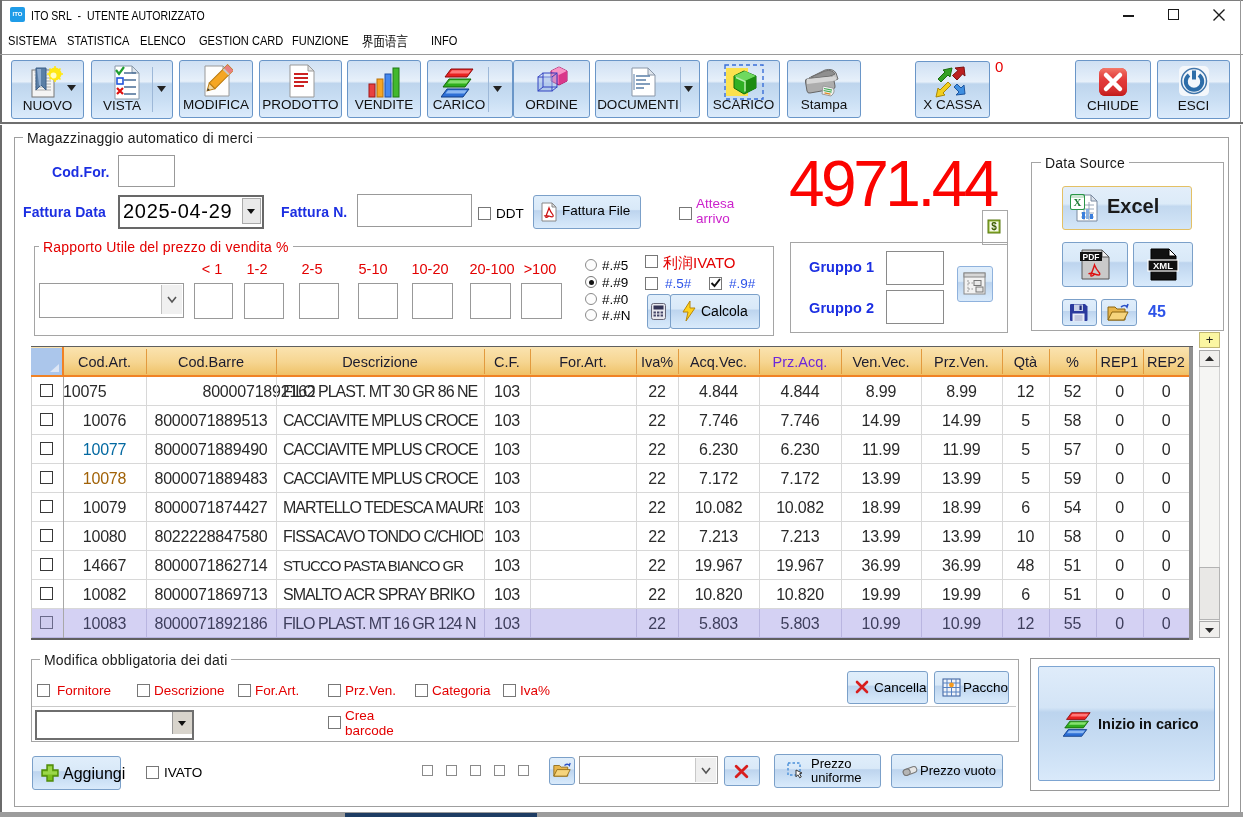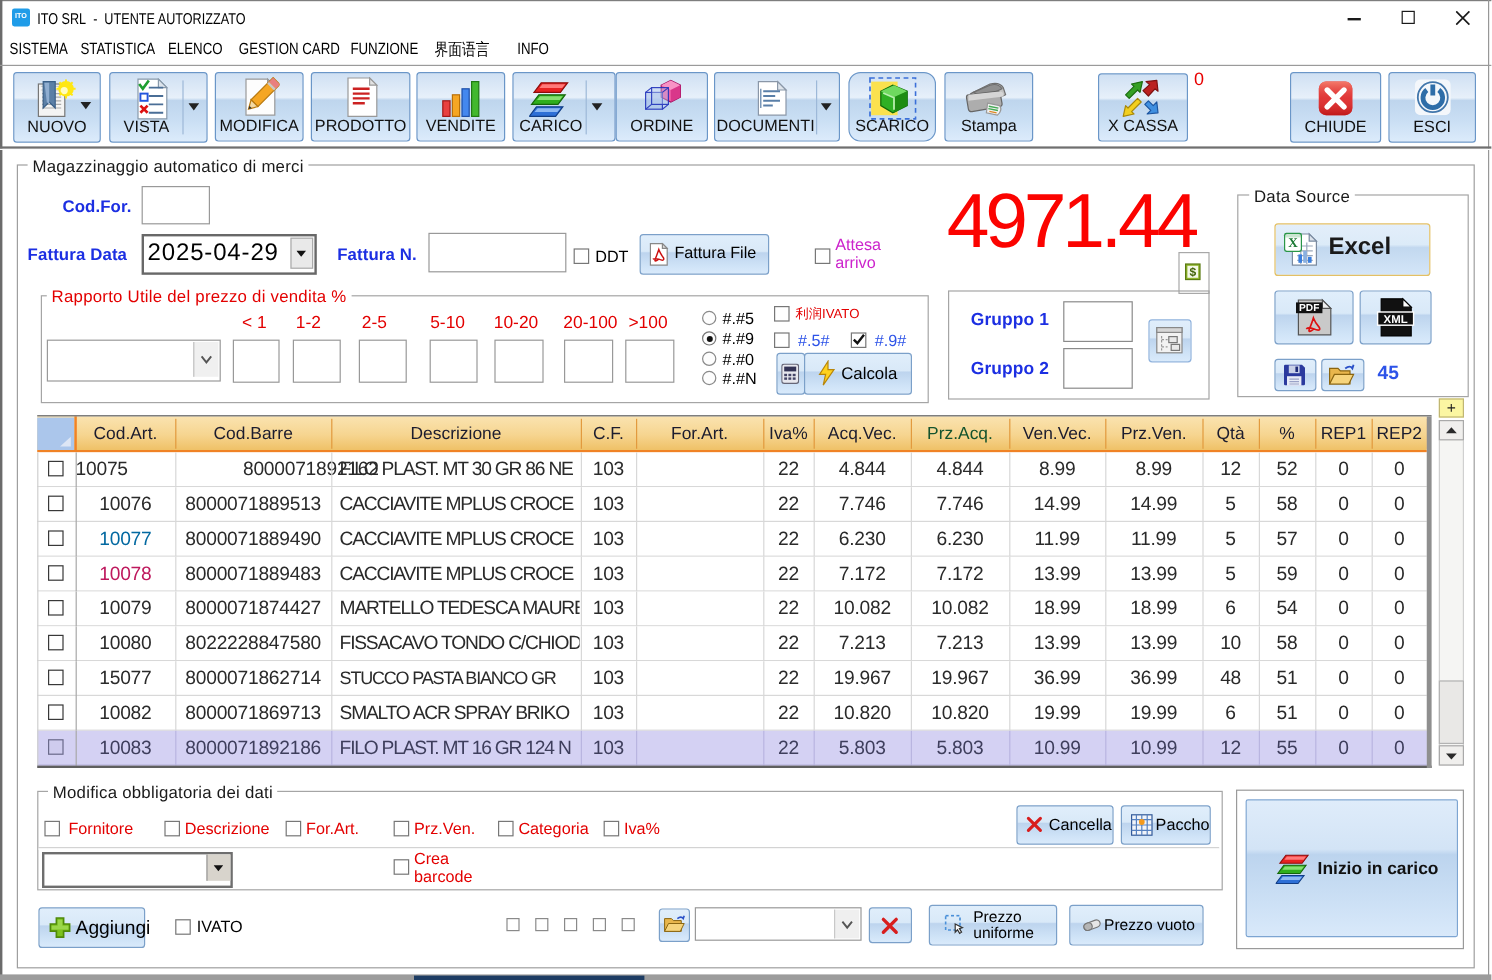--- a/index.html
+++ b/index.html
@@ -144,21 +144,21 @@
   <path d="M22 4 l7 7 h-7 z" fill="#dfe5ec" stroke="#8a97a8"></path>
   <path d="M10 12h14M10 16h10M10 20h14M10 24h8" stroke="#5a7fa8" stroke-width="1.7"></path>
   <path d="M8 10v16" stroke="#5a7fa8"></path>
  </svg>
  <div class="ab" style="left:84px;top:6px;width:1px;height:45px;background:#9db8d8;"></div>
  <svg class="ab" style="left:88px;top:24px;" width="10" height="8">
       <path d="M0 1 L9 1 L4.5 7 Z" fill="#222"></path>
     </svg>
  <div class="tlab" style="width:84px;">DOCUMENTI</div>
 </div>
-<div class="tbtn" style="left:707px;top:60px;width:71px;height:56px;border-radius:10px;">
+<div class="tbtn" style="left:707px;top:60px;width:71px;height:56px;">
  <svg class="ab" style="left:16px;top:3px;" width="40" height="36" viewBox="0 0 40 36">
   <rect x="2" y="4" width="22" height="28" fill="#fbe14e"></rect>
   <g>
         <path d="M10 12 l10 -5 l12 5 v12 l-12 6 l-10 -6 z" fill="#2fb024" stroke="#0f6a08"></path>
         <path d="M10 12 l11 5 l11 -5 l-11 -5 z" fill="#6fd95f"></path>
         <path d="M21 17 v13 l11 -6 v-12 z" fill="#1d8c12"></path>
         <path d="M12 13.5 l9 4 v10" fill="none" stroke="#b8efae" stroke-width="1.5"></path>
       </g>
   <rect x="1" y="1" width="38" height="34" fill="none" stroke="#3a6fd8" stroke-dasharray="4 3" stroke-width="1.4"></rect>
  </svg>
@@ -302,21 +302,21 @@
     <div class="ab" style="left:2.5px;top:2.5px;width:5px;height:5px;border-radius:50%;background:#111;"></div>
   </div>
 <div class="ab" style="left:585px;top:293px;width:10px;height:10px;border:1px solid #8a8a8a;border-radius:50%;background:#fdfdfd;"></div>
 <div class="ab" style="left:585px;top:309px;width:10px;height:10px;border:1px solid #8a8a8a;border-radius:50%;background:#fdfdfd;"></div>
 <div class="ab" style="left:602px;top:258px;font-size:13.5px;">#.#5</div>
 <div class="ab" style="left:602px;top:275px;font-size:13.5px;">#.#9</div>
 <div class="ab" style="left:602px;top:292px;font-size:13.5px;">#.#0</div>
 <div class="ab" style="left:602px;top:308px;font-size:13.5px;">#.#N</div>
 
 <div class="cb" style="left:645px;top:255px;"></div>
-<div class="ab redt" style="left:663px;top:254px;font-size:11px;">利润IVATO</div>
+<div class="ab redt" style="left:663px;top:254px;font-size:15px;">利润IVATO</div>
 <div class="cb" style="left:645px;top:277px;"></div>
 <div class="ab" style="left:665px;top:276px;font-size:13.5px;color:#2d53e8;">#.5#</div>
 <div class="cb" style="left:709px;top:277px;">
     <svg class="ab" style="left:0px;top:-1px;" width="12" height="12">
       <path d="M1.5 6 L4.5 9 L10 2" stroke="#111" stroke-width="2" fill="none"></path>
     </svg>
   </div>
 <div class="ab" style="left:729px;top:276px;font-size:13.5px;color:#2d53e8;">#.9#</div>
 
 <div class="btn" style="left:647px;top:294px;width:22px;height:33px;">
@@ -402,21 +402,21 @@
   </svg>
 <div class="ab" style="left:62px;top:347px;width:2px;height:29px;background:#f08225;"></div>
 <div class="ab" style="left:31px;top:346px;width:1162px;height:1px;background:#5f5f5f;"></div>
 <div class="ab" style="left:63px;top:354px;width:83px;text-align:center;font-size:14.5px;color:#1c1c2e;">Cod.Art.</div>
 <div class="ab" style="left:146px;top:354px;width:130px;text-align:center;font-size:14.5px;color:#1c1c2e;">Cod.Barre</div>
 <div class="ab" style="left:276px;top:354px;width:208px;text-align:center;font-size:14.5px;color:#1c1c2e;">Descrizione</div>
 <div class="ab" style="left:484px;top:354px;width:46px;text-align:center;font-size:14.5px;color:#1c1c2e;">C.F.</div>
 <div class="ab" style="left:530px;top:354px;width:106px;text-align:center;font-size:14.5px;color:#1c1c2e;">For.Art.</div>
 <div class="ab" style="left:636px;top:354px;width:42px;text-align:center;font-size:14.5px;color:#1c1c2e;">Iva%</div>
 <div class="ab" style="left:678px;top:354px;width:81px;text-align:center;font-size:14.5px;color:#1c1c2e;">Acq.Vec.</div>
-<div class="ab" style="left:759px;top:354px;width:82px;text-align:center;font-size:14.5px;color:#14532d;">Prz.Acq.</div>
+<div class="ab" style="left:759px;top:354px;width:82px;text-align:center;font-size:14.5px;color:#6d28d9;">Prz.Acq.</div>
 <div class="ab" style="left:841px;top:354px;width:80px;text-align:center;font-size:14.5px;color:#1c1c2e;">Ven.Vec.</div>
 <div class="ab" style="left:921px;top:354px;width:81px;text-align:center;font-size:14.5px;color:#1c1c2e;">Prz.Ven.</div>
 <div class="ab" style="left:1002px;top:354px;width:47px;text-align:center;font-size:14.5px;color:#1c1c2e;">Qtà</div>
 <div class="ab" style="left:1049px;top:354px;width:47px;text-align:center;font-size:14.5px;color:#1c1c2e;">%</div>
 <div class="ab" style="left:1096px;top:354px;width:47px;text-align:center;font-size:14.5px;color:#1c1c2e;">REP1</div>
 <div class="ab" style="left:1143px;top:354px;width:46px;text-align:center;font-size:14.5px;color:#1c1c2e;">REP2</div>
 <div class="ab" style="left:146px;top:349px;width:1px;height:25px;background:#e29a3e;"></div>
 <div class="ab" style="left:276px;top:349px;width:1px;height:25px;background:#e29a3e;"></div>
 <div class="ab" style="left:484px;top:349px;width:1px;height:25px;background:#e29a3e;"></div>
 <div class="ab" style="left:530px;top:349px;width:1px;height:25px;background:#e29a3e;"></div>
@@ -515,21 +515,21 @@
 <div class="ab" style="left:759px;top:435px;width:1px;height:29px;background:#d8d8d8;"></div>
 <div class="ab" style="left:841px;top:435px;width:1px;height:29px;background:#d8d8d8;"></div>
 <div class="ab" style="left:921px;top:435px;width:1px;height:29px;background:#d8d8d8;"></div>
 <div class="ab" style="left:1002px;top:435px;width:1px;height:29px;background:#d8d8d8;"></div>
 <div class="ab" style="left:1049px;top:435px;width:1px;height:29px;background:#d8d8d8;"></div>
 <div class="ab" style="left:1096px;top:435px;width:1px;height:29px;background:#d8d8d8;"></div>
 <div class="ab" style="left:1143px;top:435px;width:1px;height:29px;background:#d8d8d8;"></div>
 <div class="ab" style="left:1189px;top:435px;width:1px;height:29px;background:#d8d8d8;"></div>
 <div class="ab" style="left:31px;top:464px;width:1158px;height:29px;background:#fff;border-bottom:1px solid #d8d8d8;box-sizing:border-box;"></div>
 <div class="ab" style="left:40px;top:471px;width:11px;height:11px;border:1.6px solid #383838;background:#fff;"></div>
-<div class="ab" style="left:63px;top:470px;width:83px;text-align:center;font-size:16px;letter-spacing:-0.2px;color:#be185d;">10078</div>
+<div class="ab" style="left:63px;top:470px;width:83px;text-align:center;font-size:16px;letter-spacing:-0.2px;color:#a16207;">10078</div>
 <div class="ab" style="left:146px;top:470px;width:130px;text-align:center;font-size:16px;letter-spacing:-0.2px;color:#2a2a2a;">8000071889483</div>
 <div class="ab" style="left:283px;top:470px;width:200px;font-size:16px;letter-spacing:-1.0px;color:#2a2a2a;white-space:nowrap;overflow:hidden;">CACCIAVITE MPLUS CROCE</div>
 <div class="ab" style="left:484px;top:470px;width:46px;text-align:center;font-size:16px;letter-spacing:-0.2px;color:#2a2a2a;">103</div>
 <div class="ab" style="left:636px;top:470px;width:42px;text-align:center;font-size:16px;letter-spacing:-0.2px;color:#2a2a2a;">22</div>
 <div class="ab" style="left:678px;top:470px;width:81px;text-align:center;font-size:16px;letter-spacing:-0.2px;color:#2a2a2a;">7.172</div>
 <div class="ab" style="left:759px;top:470px;width:82px;text-align:center;font-size:16px;letter-spacing:-0.2px;color:#2a2a2a;">7.172</div>
 <div class="ab" style="left:841px;top:470px;width:80px;text-align:center;font-size:16px;letter-spacing:-0.2px;color:#2a2a2a;">13.99</div>
 <div class="ab" style="left:921px;top:470px;width:81px;text-align:center;font-size:16px;letter-spacing:-0.2px;color:#2a2a2a;">13.99</div>
 <div class="ab" style="left:1002px;top:470px;width:47px;text-align:center;font-size:16px;letter-spacing:-0.2px;color:#2a2a2a;">5</div>
 <div class="ab" style="left:1049px;top:470px;width:47px;text-align:center;font-size:16px;letter-spacing:-0.2px;color:#2a2a2a;">59</div>
@@ -605,21 +605,21 @@
 <div class="ab" style="left:759px;top:522px;width:1px;height:29px;background:#d8d8d8;"></div>
 <div class="ab" style="left:841px;top:522px;width:1px;height:29px;background:#d8d8d8;"></div>
 <div class="ab" style="left:921px;top:522px;width:1px;height:29px;background:#d8d8d8;"></div>
 <div class="ab" style="left:1002px;top:522px;width:1px;height:29px;background:#d8d8d8;"></div>
 <div class="ab" style="left:1049px;top:522px;width:1px;height:29px;background:#d8d8d8;"></div>
 <div class="ab" style="left:1096px;top:522px;width:1px;height:29px;background:#d8d8d8;"></div>
 <div class="ab" style="left:1143px;top:522px;width:1px;height:29px;background:#d8d8d8;"></div>
 <div class="ab" style="left:1189px;top:522px;width:1px;height:29px;background:#d8d8d8;"></div>
 <div class="ab" style="left:31px;top:551px;width:1158px;height:29px;background:#fff;border-bottom:1px solid #d8d8d8;box-sizing:border-box;"></div>
 <div class="ab" style="left:40px;top:558px;width:11px;height:11px;border:1.6px solid #383838;background:#fff;"></div>
-<div class="ab" style="left:63px;top:557px;width:83px;text-align:center;font-size:16px;letter-spacing:-0.2px;color:#2a2a2a;">15077</div>
+<div class="ab" style="left:63px;top:557px;width:83px;text-align:center;font-size:16px;letter-spacing:-0.2px;color:#2a2a2a;">14667</div>
 <div class="ab" style="left:146px;top:557px;width:130px;text-align:center;font-size:16px;letter-spacing:-0.2px;color:#2a2a2a;">8000071862714</div>
 <div class="ab" style="left:283px;top:557px;width:200px;font-size:15px;letter-spacing:-1.0px;color:#2a2a2a;white-space:nowrap;overflow:hidden;">STUCCO PASTA BIANCO GR</div>
 <div class="ab" style="left:484px;top:557px;width:46px;text-align:center;font-size:16px;letter-spacing:-0.2px;color:#2a2a2a;">103</div>
 <div class="ab" style="left:636px;top:557px;width:42px;text-align:center;font-size:16px;letter-spacing:-0.2px;color:#2a2a2a;">22</div>
 <div class="ab" style="left:678px;top:557px;width:81px;text-align:center;font-size:16px;letter-spacing:-0.2px;color:#2a2a2a;">19.967</div>
 <div class="ab" style="left:759px;top:557px;width:82px;text-align:center;font-size:16px;letter-spacing:-0.2px;color:#2a2a2a;">19.967</div>
 <div class="ab" style="left:841px;top:557px;width:80px;text-align:center;font-size:16px;letter-spacing:-0.2px;color:#2a2a2a;">36.99</div>
 <div class="ab" style="left:921px;top:557px;width:81px;text-align:center;font-size:16px;letter-spacing:-0.2px;color:#2a2a2a;">36.99</div>
 <div class="ab" style="left:1002px;top:557px;width:47px;text-align:center;font-size:16px;letter-spacing:-0.2px;color:#2a2a2a;">48</div>
 <div class="ab" style="left:1049px;top:557px;width:47px;text-align:center;font-size:16px;letter-spacing:-0.2px;color:#2a2a2a;">51</div>

